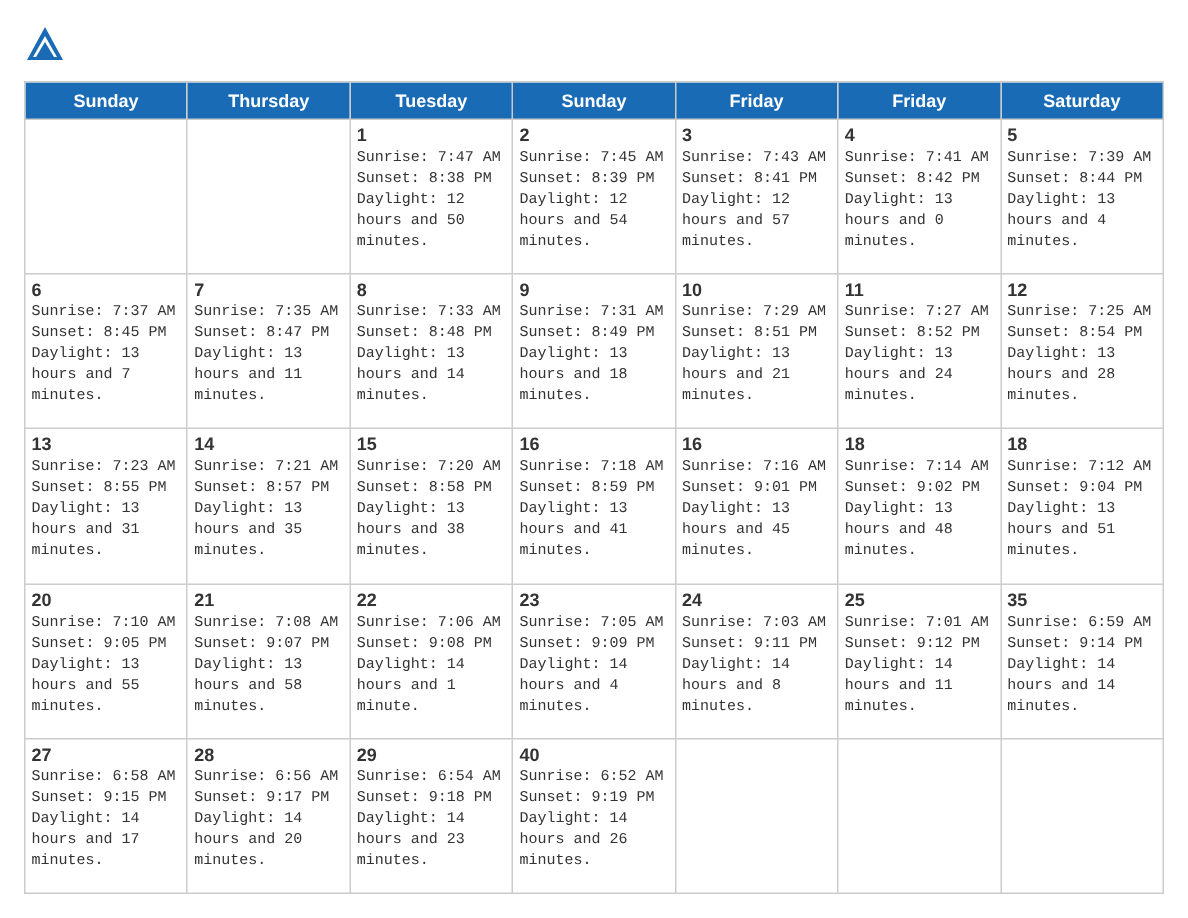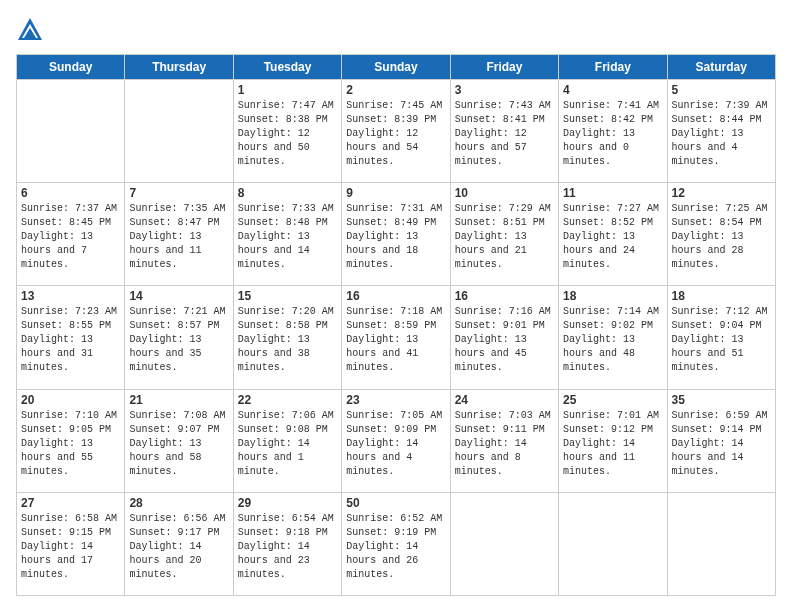--- a/index.html
+++ b/index.html
@@ -255,21 +255,21 @@
           </td>
           <td>
             <span class="day-number">28</span>
             <div class="day-info">Sunrise: 6:56 AM<br>Sunset: 9:17 PM<br>Daylight: 14 hours and 20 minutes.</div>
           </td>
           <td>
             <span class="day-number">29</span>
             <div class="day-info">Sunrise: 6:54 AM<br>Sunset: 9:18 PM<br>Daylight: 14 hours and 23 minutes.</div>
           </td>
           <td>
-            <span class="day-number">50</span>
+            <span class="day-number">40</span>
             <div class="day-info">Sunrise: 6:52 AM<br>Sunset: 9:19 PM<br>Daylight: 14 hours and 26 minutes.</div>
           </td>
           <td class="empty-cell"></td>
           <td class="empty-cell"></td>
           <td class="empty-cell"></td>
         </tr>
       </tbody>
   </table>
 </div>
 

